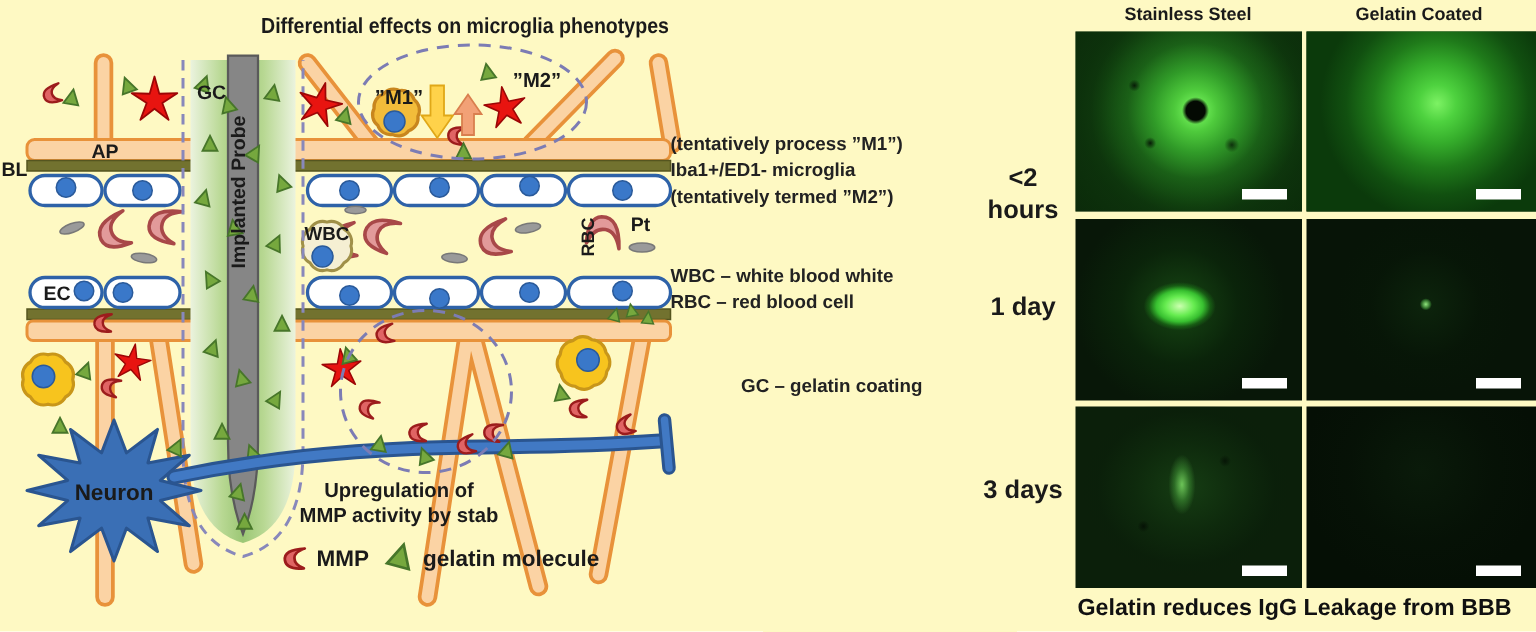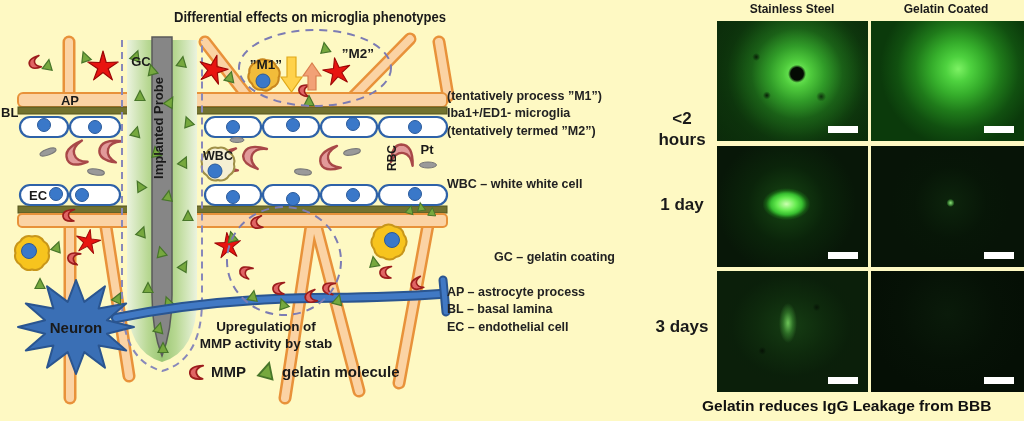--- a/index.html
+++ b/index.html
@@ -51,21 +51,21 @@
       radial-gradient(ellipse 9px 20px at 47% 43%, rgba(130,230,105,.8) 0%, rgba(70,160,58,.5) 55%, rgba(0,0,0,0) 100%),
       radial-gradient(circle 4px at 30% 66%, rgba(3,12,3,.8), rgba(0,0,0,0) 100%),
       radial-gradient(circle 4px at 66% 30%, rgba(3,12,3,.7), rgba(0,0,0,0) 100%),
       radial-gradient(ellipse 70px 60px at 49% 45%, rgba(30,85,26,.55) 0%, rgba(18,55,16,.45) 50%,
         rgba(10,32,10,.35) 85%, rgba(0,0,0,0) 100%),
       #0b1f0a;}
   .cell.p6{left:871px;top:271px;width:153px;height:121px;
     background:
       radial-gradient(circle 80px at 50% 35%, rgba(14,36,14,.55) 0%, rgba(8,22,8,.35) 60%, rgba(0,0,0,0) 100%),
       #050f05;}
-  .panel-caption{position:absolute;left:702px;top:397px;width:322px;text-align:left;
+  .panel-caption{position:absolute;left:702px;top:397px;width:322px;text-align:center;
                  font-weight:bold;font-size:15.5px;color:#111;}
 
   
   .t{font-family:"Liberation Sans",sans-serif;font-weight:bold;fill:#1a1a1a;}
 </style>
 </head>
 <body>
 
 <div class="figure">
 
@@ -279,30 +279,26 @@
       <text class="t" x="282" y="377" font-size="15" text-anchor="start">gelatin molecule</text>
     </g>
   </svg>
 
   <div class="abbr abbr-g1">
     <div>(tentatively process ”M1”)</div>
     <div>Iba1+/ED1- microglia</div>
     <div>(tentatively termed ”M2”)</div>
   </div>
   <div class="abbr abbr-g2">
-    <div>WBC – white white cell</div>
+    <div>WBC – white blood white</div>
+    <div>RBC – red blood cell</div>
   </div>
   <div class="abbr abbr-g3">
     <div>GC – gelatin coating</div>
   </div>
-  <div class="abbr abbr-g4">
-    <div>AP – astrocyte process</div>
-    <div>BL – basal lamina</div>
-    <div>EC – endothelial cell</div>
-  </div>
 
   <div class="col-header c1">Stainless Steel</div>
   <div class="col-header c2">Gelatin Coated</div>
 
   <div class="row-label r1">&lt;2 hours</div>
   <div class="row-label r2">1 day</div>
   <div class="row-label r3">3 days</div>
 
   <div class="cell p1">
     <div class="scalebar"></div>

